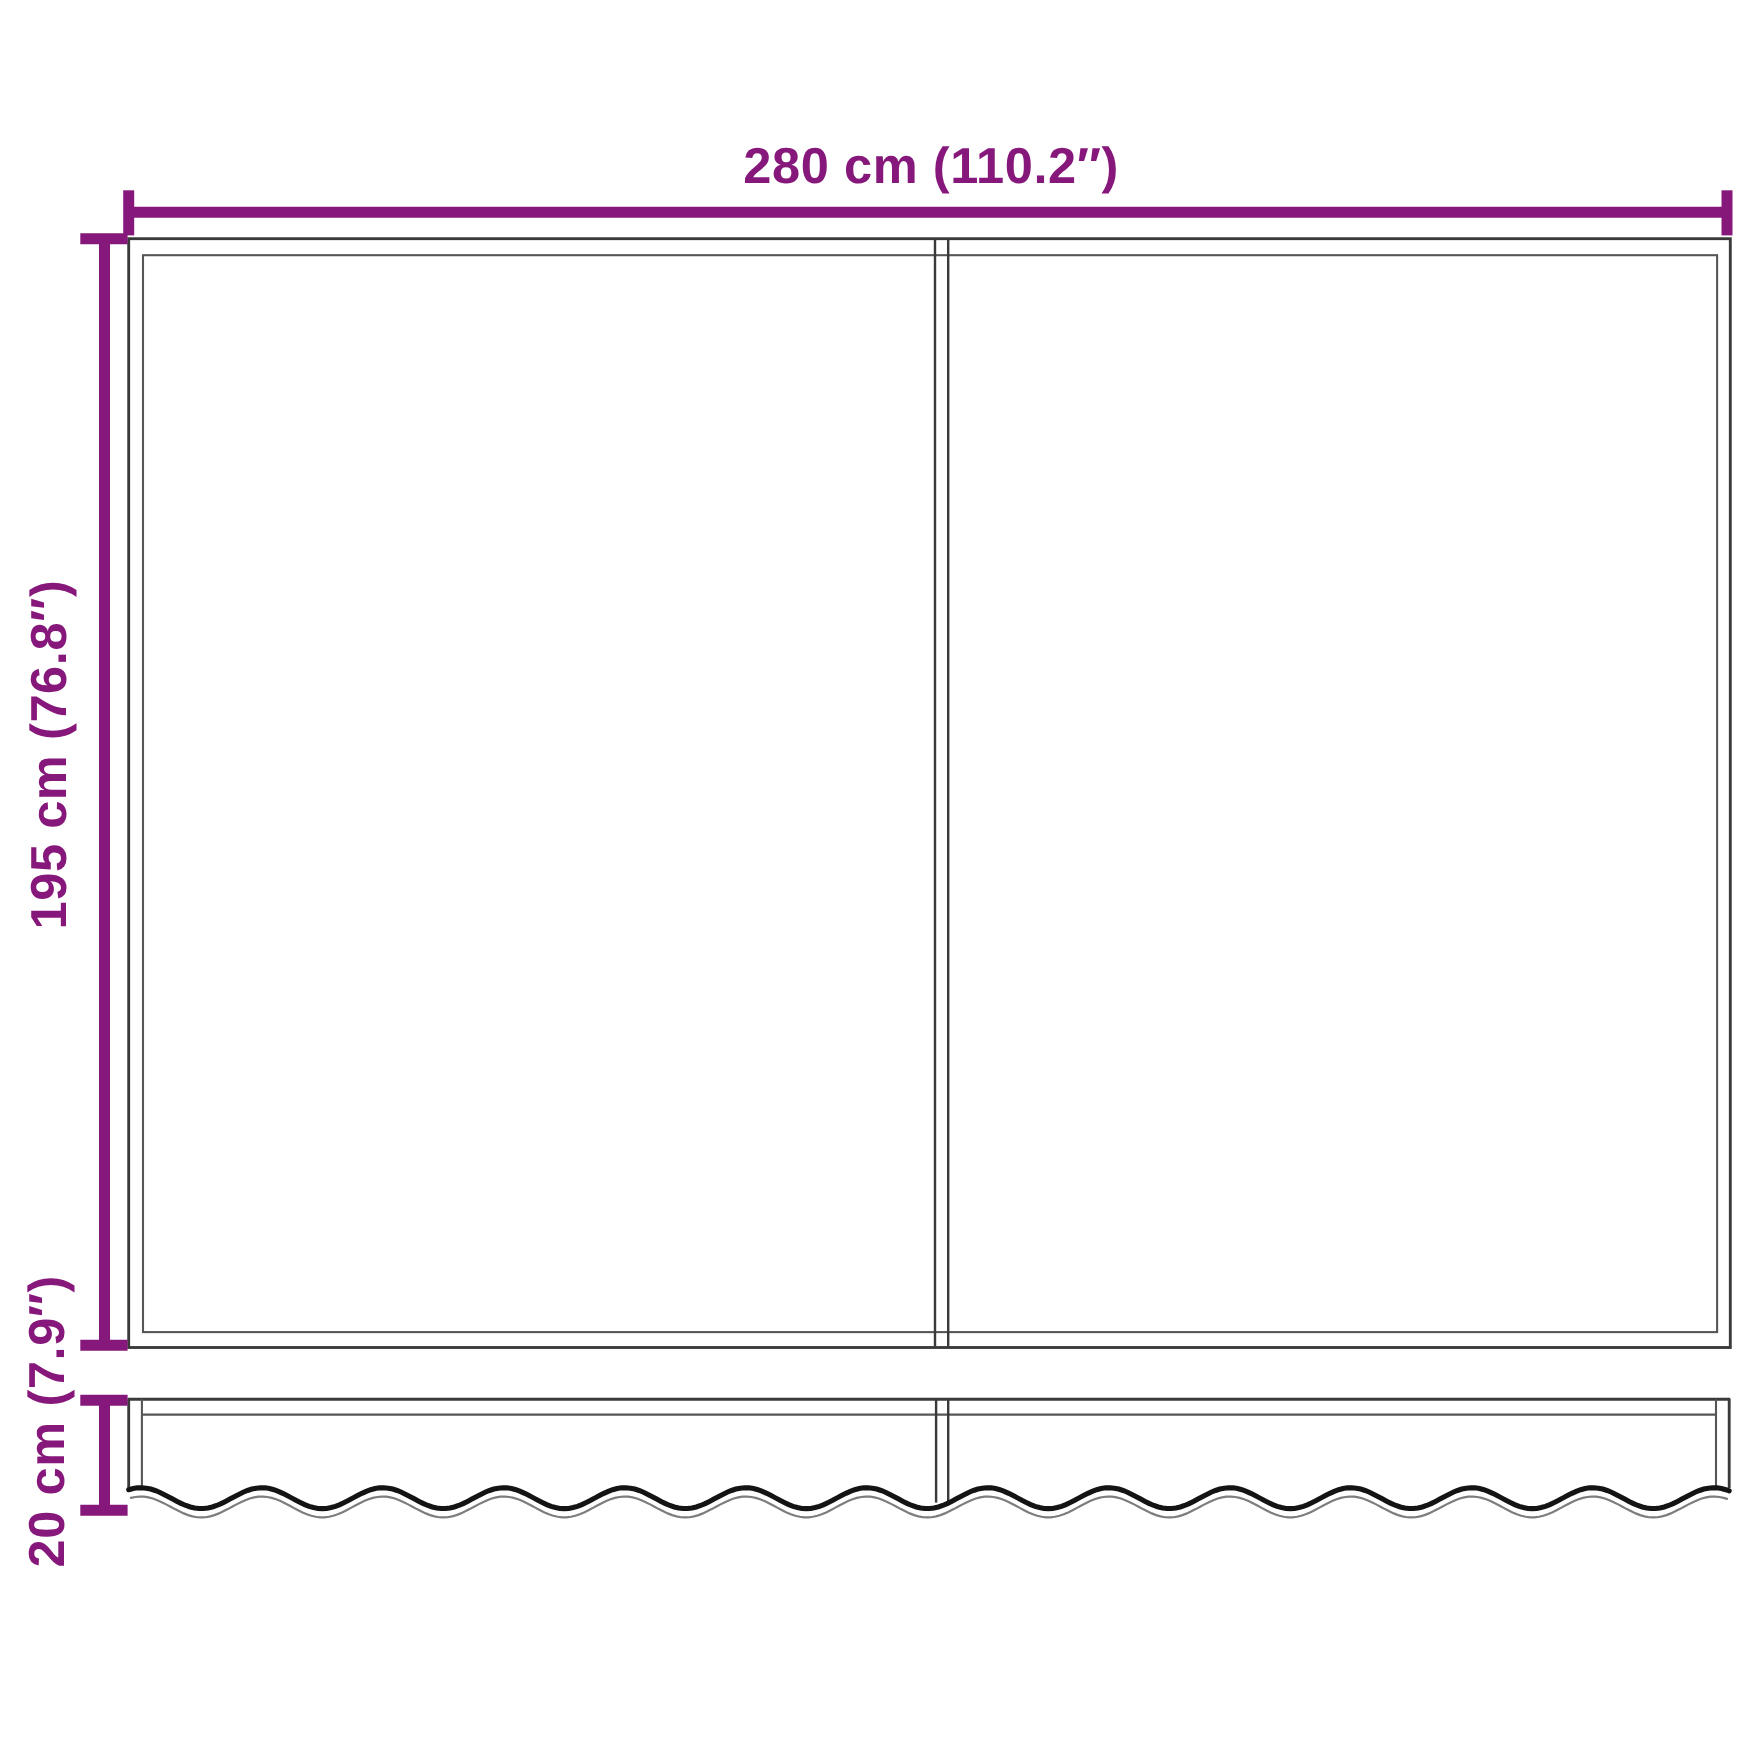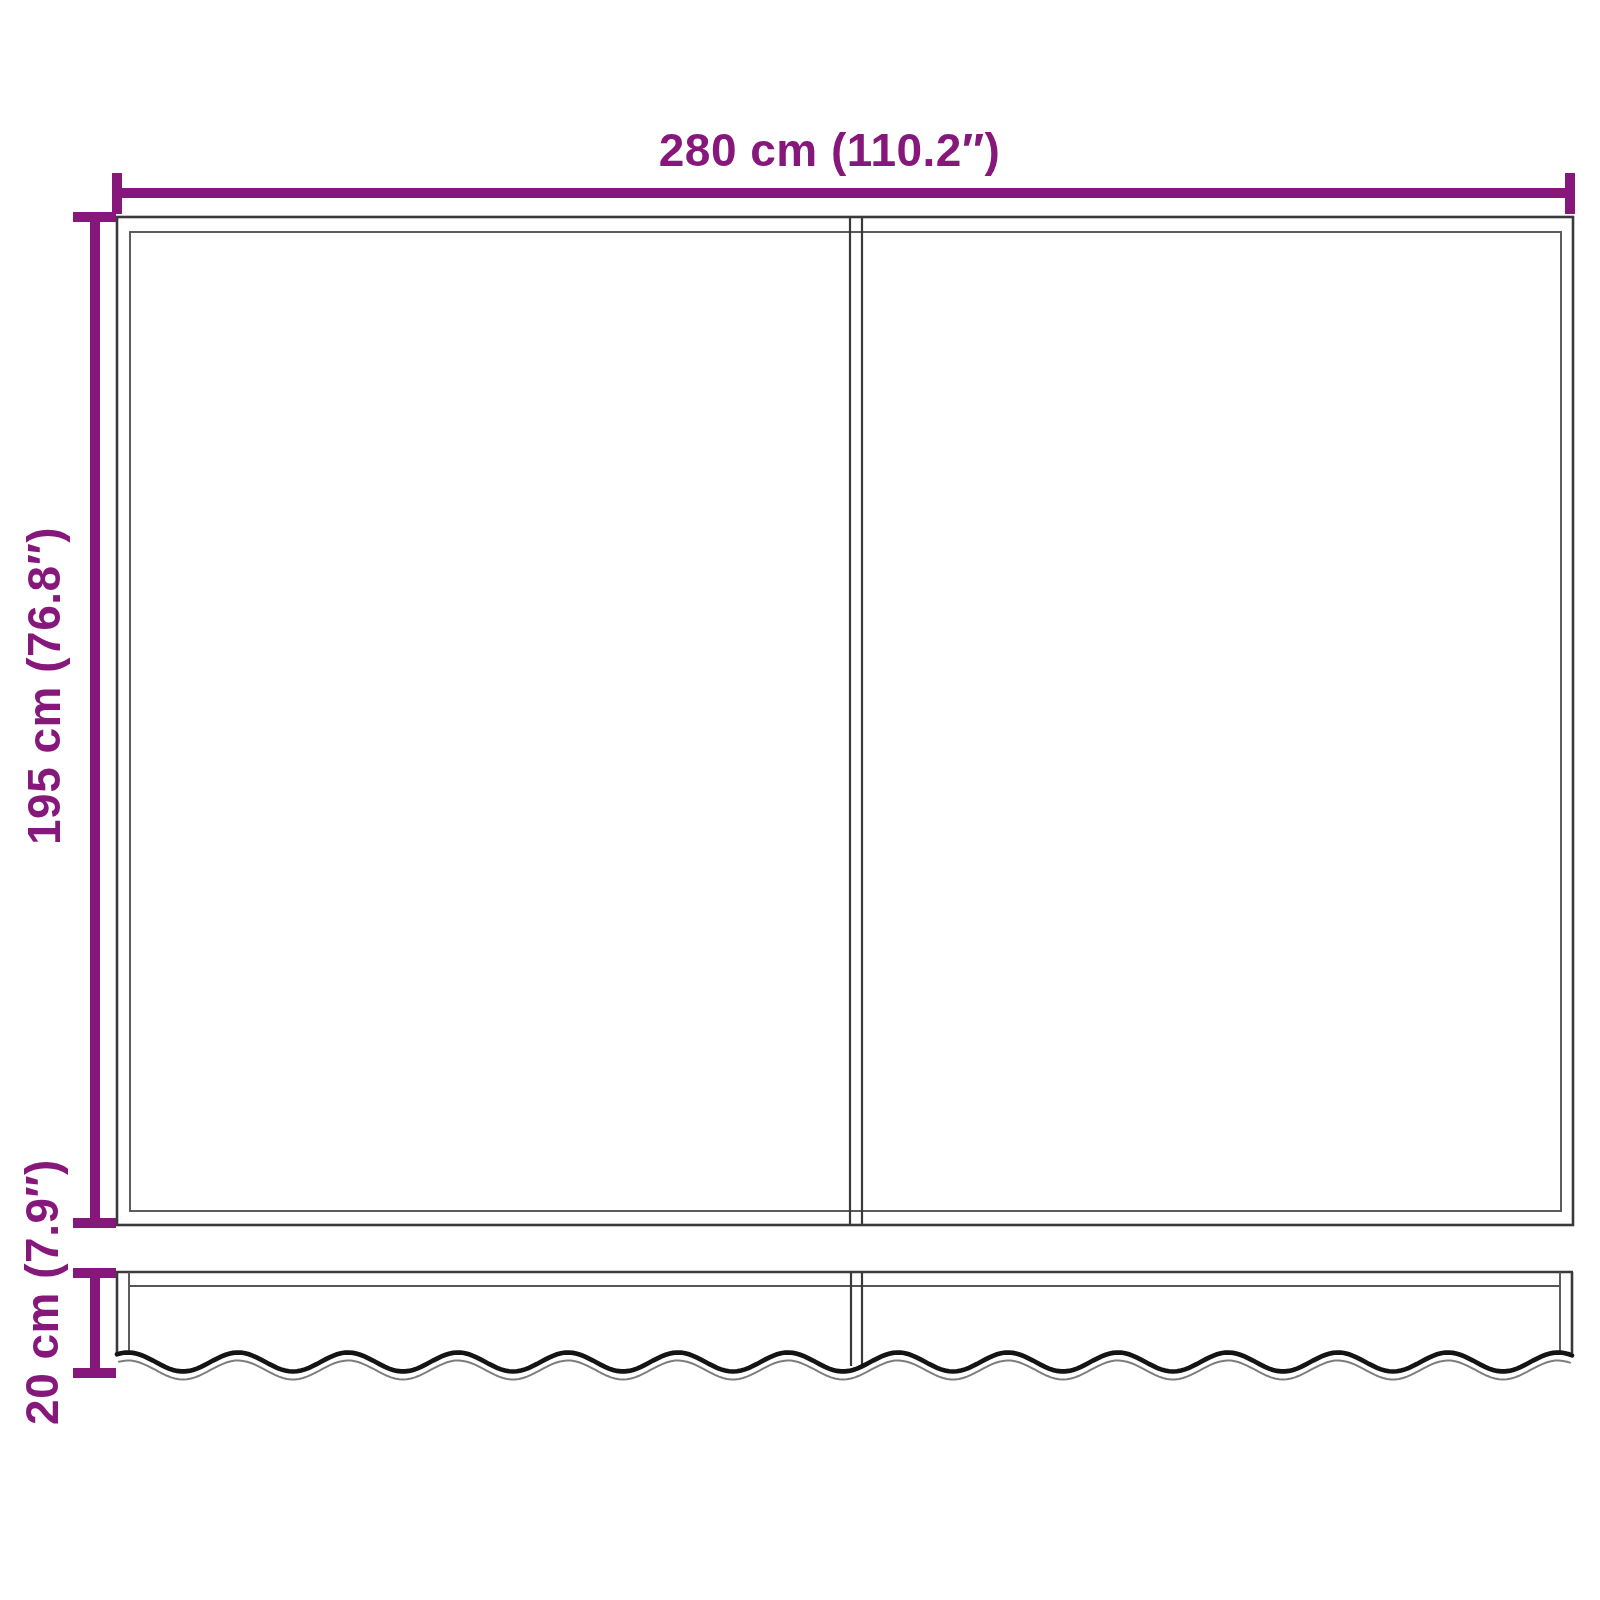--- a/index.html
+++ b/index.html
@@ -38,21 +38,21 @@
   .dim-label {
     position: absolute;
     color: var(--accent, #87187b);
     font-size: 46px;
     font-weight: bold;
     white-space: nowrap;
     letter-spacing: 0.5px;
     line-height: 48px;
   }
   .dim-label.top {
-    left: 103px;
+    left: 120px;
     top: 126px;
     width: 1453px;
     text-align: center;
   }
   .dim-label.rotated {
     transform: translate(-50%, -50%) rotate(-90deg);
   }
   .dim-label.height-label {
     left: 44px;
     top: 686px;

